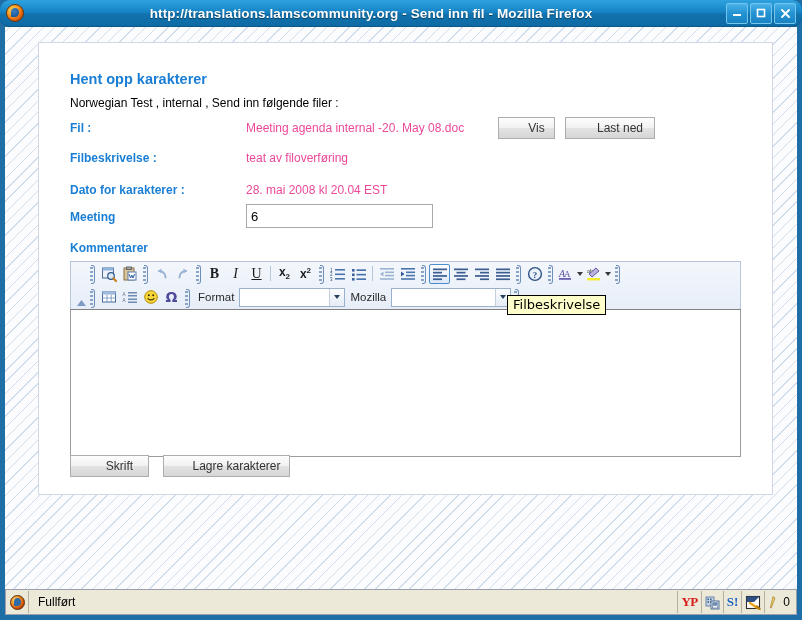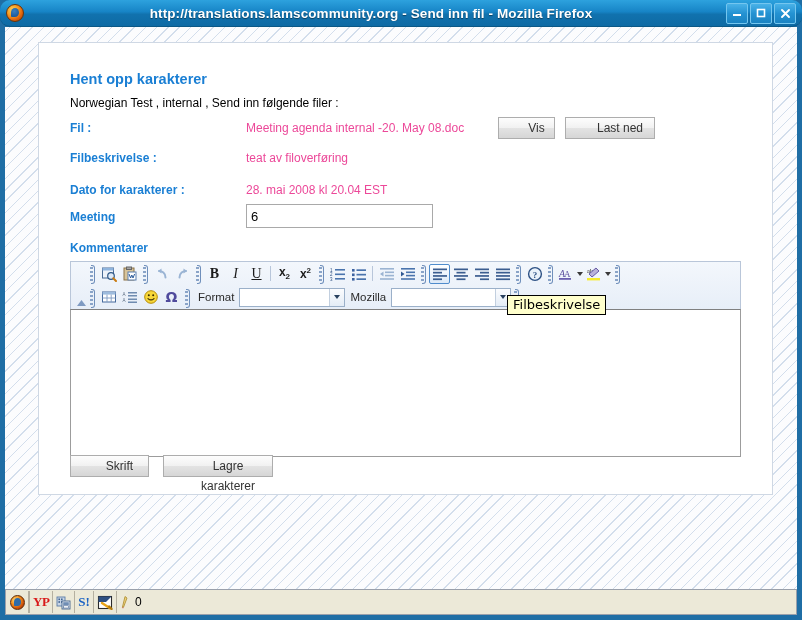--- a/index.html
+++ b/index.html
@@ -284,21 +284,21 @@
   }
 
   
   .form-actions {
     position: absolute;
     left: 31px; top: 412px;
     display: flex;
     gap: 14px;
   }
   #btn-avbryt { width: 79px; }
-  #btn-lagre  { width: 110px; }
+  #btn-lagre  { width: 127px; }
 
   
   .statusbar {
     position: absolute;
     left: 5px; top: 589px;
     width: 792px; height: 26px;
     background: #ece9d8;
     border: 1px solid #9aa0ab;
     display: flex;
     align-items: center;
@@ -645,20 +645,21 @@
         <span class="gbtn" id="btn-lagre">Lagre karakterer</span>
       </div>
 
     </div>
   </div>
 
   <div class="statusbar">
     <div class="sb-icon-box">
       <div class="sb-ff"></div>
     </div>
+    <div class="sb-text">Fullført</div>
     <div class="sb-tray">
       <div class="tray-cell">
         <span class="tray-yp">YP</span>
       </div>
       <div class="tray-cell">
         <svg width="15" height="15" viewBox="0 0 15 15">
           <rect x="1" y="2" width="8" height="9" fill="#c9d6e6" stroke="#5a7ba6" stroke-width="0.9"></rect>
           <rect x="2.4" y="3.5" width="1.6" height="1.6" fill="#3f6290"></rect>
           <rect x="5" y="3.5" width="1.6" height="1.6" fill="#3f6290"></rect>
           <rect x="2.4" y="6.2" width="1.6" height="1.6" fill="#3f6290"></rect>

